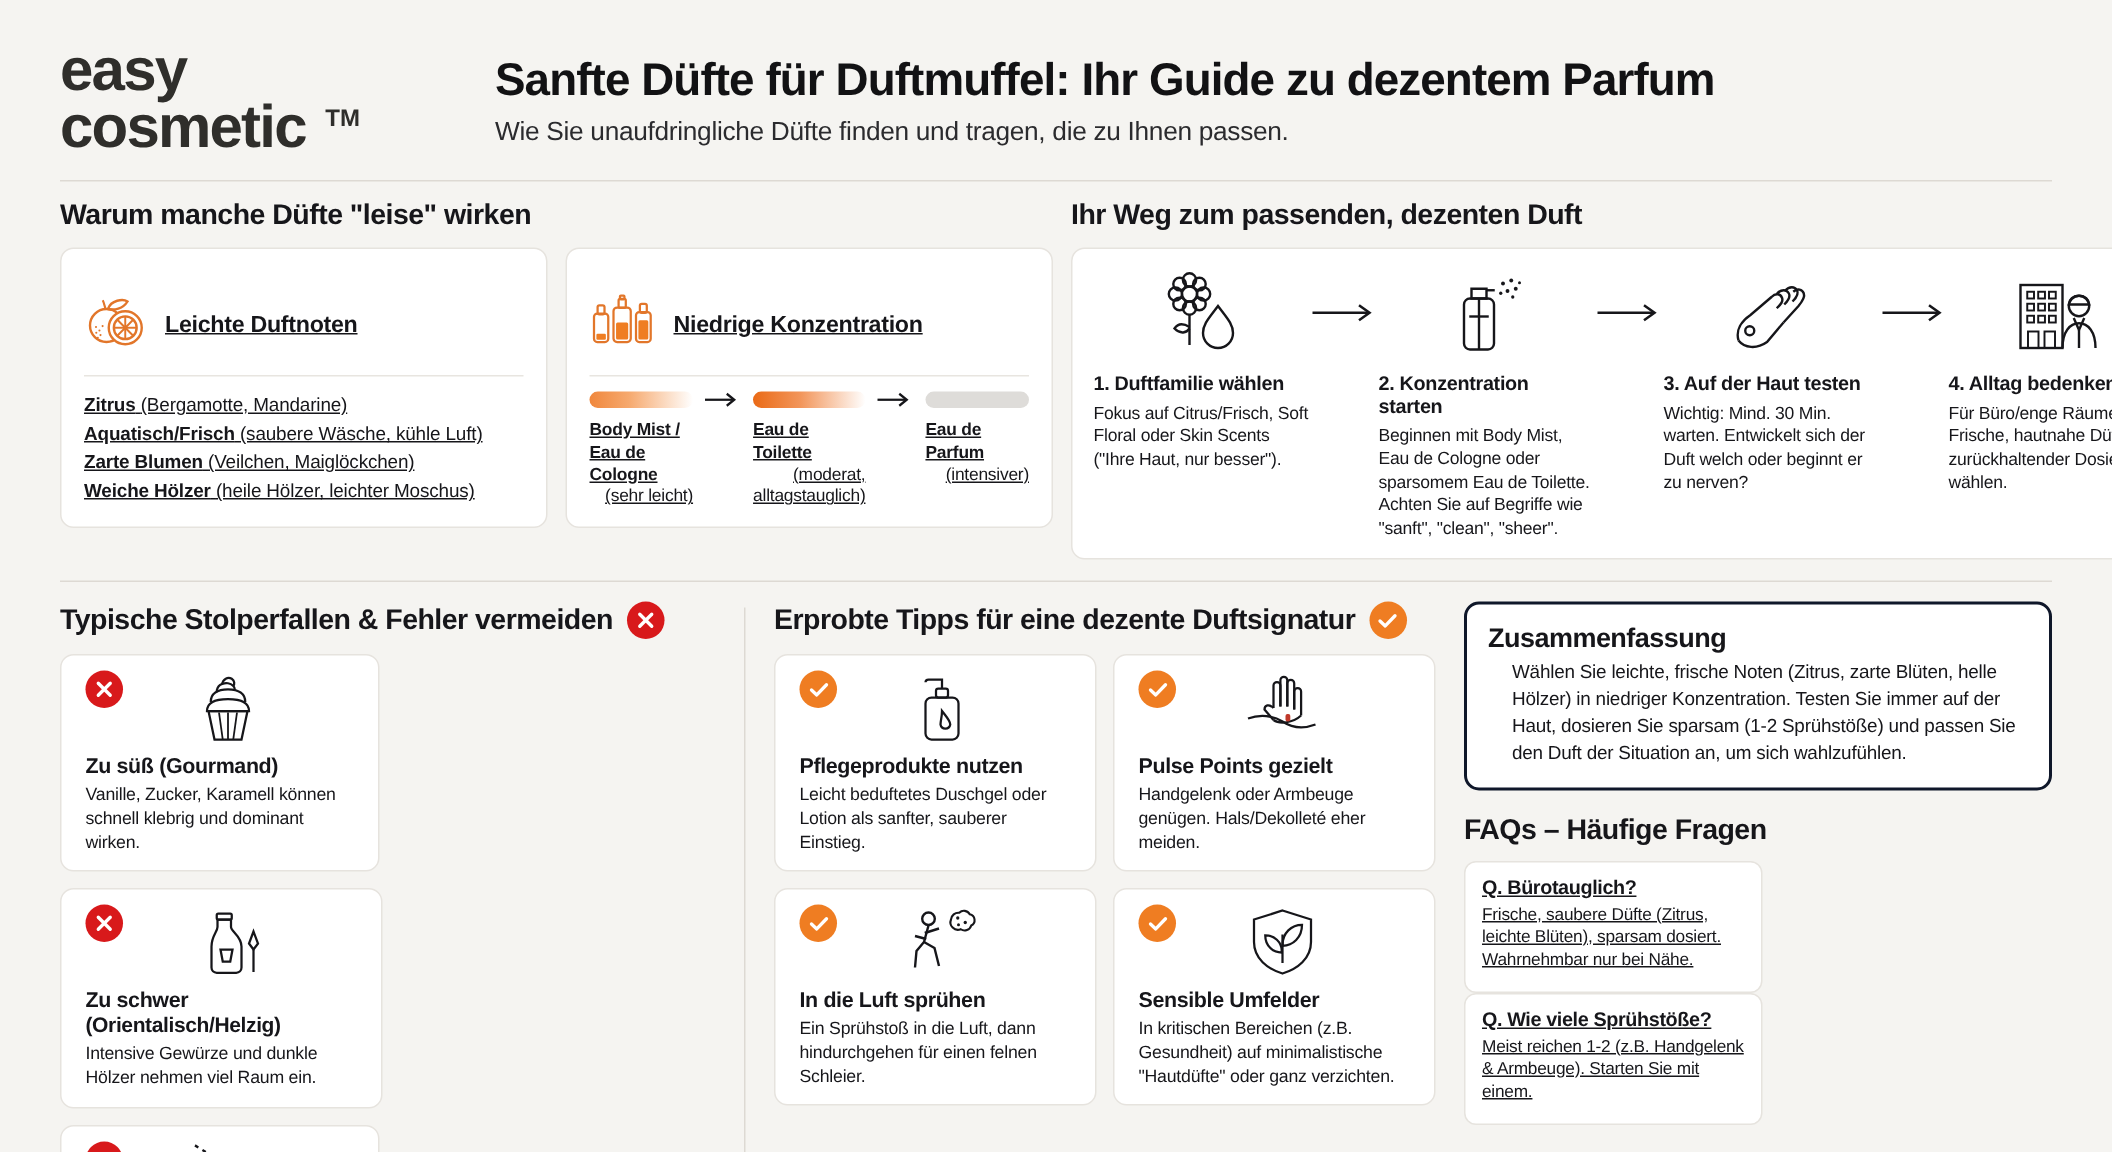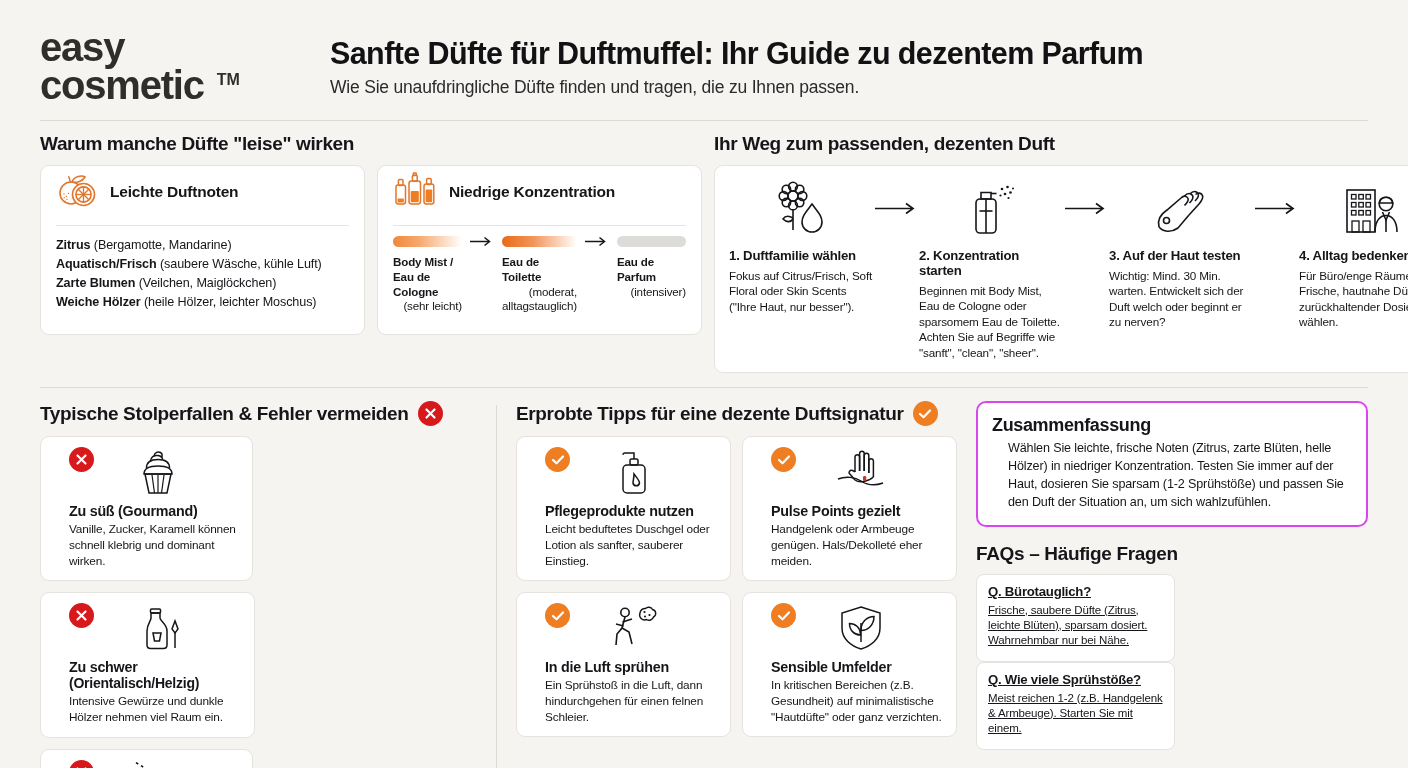--- a/index.html
+++ b/index.html
@@ -34,21 +34,21 @@
     border-radius: 9px;
     position: relative;
   }
 
   
   .top-row { display: flex; gap: 0; padding: 12px 40px 0 40px; }
   .top-left { width: 664px; flex: 0 0 664px; }
   .top-right { flex: 1; padding-left: 10px; }
 
   .tl-cards { display: flex; gap: 12px; margin-top: 10px; }
-  .tl-card { width: 325px; flex: 0 0 325px; padding: 6px 15px 12px 15px; min-height: 170px; }
+  .tl-card { width: 325px; flex: 0 0 325px; padding: 30px 15px 12px 15px; min-height: 170px; text-decoration: underline; }
 
   .tl-head { display: flex; align-items: center; gap: 12px; }
   .tl-title { font-size: 15.5px; font-weight: 700; letter-spacing: -0.2px; }
   .tl-sep { height: 1px; background: #e8e5e0; margin: 13px 0 10px 0; }
   .tl-list { font-size: 12.6px; line-height: 1.52; letter-spacing: -0.1px; }
   .tl-list b { font-weight: 700; }
 
   
   .scale { display: flex; align-items: flex-start; gap: 7px; }
   .scale-item { width: 84px; }
@@ -70,34 +70,34 @@
   .step-arrow { flex: 1; display: flex; align-items: center; justify-content: center; padding-top: 22px; }
 
   
   .bot { display: flex; padding: 0 40px; margin-top: 13px; position: relative; }
   .bot-col-1 { width: 437px; flex: 0 0 437px; }
   .vdiv { width: 1px; background: #ddd9d3; margin: 4px 19px 0 19px; flex: 0 0 1px; }
   .bot-col-2 { width: 441px; flex: 0 0 441px; }
   .bot-col-3 { flex: 1; padding-left: 19px; }
 
   .grid2 { display: flex; flex-wrap: wrap; gap: 11px; margin-top: 10px; }
-  .tile { width: 213px; flex: 0 0 213px; padding: 10px 12px 11px 28px; min-height: 138px; }
+  .tile { width: 213px; flex: 0 0 213px; padding: 10px 12px 11px 16px; min-height: 138px; }
   .tile-wide { width: 215px; flex: 0 0 215px; }
   .tile-top { display: flex; align-items: flex-start; justify-content: space-between; height: 54px; }
   .badge { width: 25px; height: 25px; border-radius: 50%; display: flex; align-items: center; justify-content: center; flex: 0 0 25px; }
   .badge-x { background: #d8191b; }
   .badge-c { background: #ef7d22; }
   .badge svg { display: block; }
   .tile-ico { flex: 1; display: flex; align-items: center; justify-content: center; padding-right: 18px; }
   .tile-t { font-size: 14.3px; font-weight: 700; letter-spacing: -0.25px; margin-top: 2px; }
   .tile-t .sm { font-size: 14px; font-weight: 700; }
   .tile-d { font-size: 11.8px; line-height: 1.33; margin-top: 3px; letter-spacing: -0.15px; }
 
   
-  .summary { border: 2px solid #d946ef; border-radius: 10px; background: #fff; padding: 12px 14px 13px 14px; }
+  .summary { border: 2px solid #0f172a; border-radius: 10px; background: #fff; padding: 12px 14px 13px 14px; }
   .summary-t { font-size: 18px; font-weight: 700; letter-spacing: -0.35px; }
   .summary-d { font-size: 12.6px; line-height: 1.42; margin-top: 4px; letter-spacing: -0.15px; margin-left: 16px; }
 
   .faq-h { font-size: 19px; font-weight: 700; letter-spacing: -0.35px; margin-top: 16px; }
   .faq-grid { display: flex; flex-wrap: wrap; gap: 0; margin-top: 9px; text-decoration: underline; }
   .faq { width: 199px; flex: 0 0 199px; background: #fff; border: 1px solid #e6e3de; border-radius: 8px; padding: 9px 11px 10px 11px; min-height: 88px; }
   .faq-q { font-size: 13.2px; font-weight: 700; letter-spacing: -0.25px; }
   .faq-a { font-size: 11.5px; line-height: 1.3; margin-top: 4px; letter-spacing: -0.15px; }
 
   svg { overflow: visible; }

